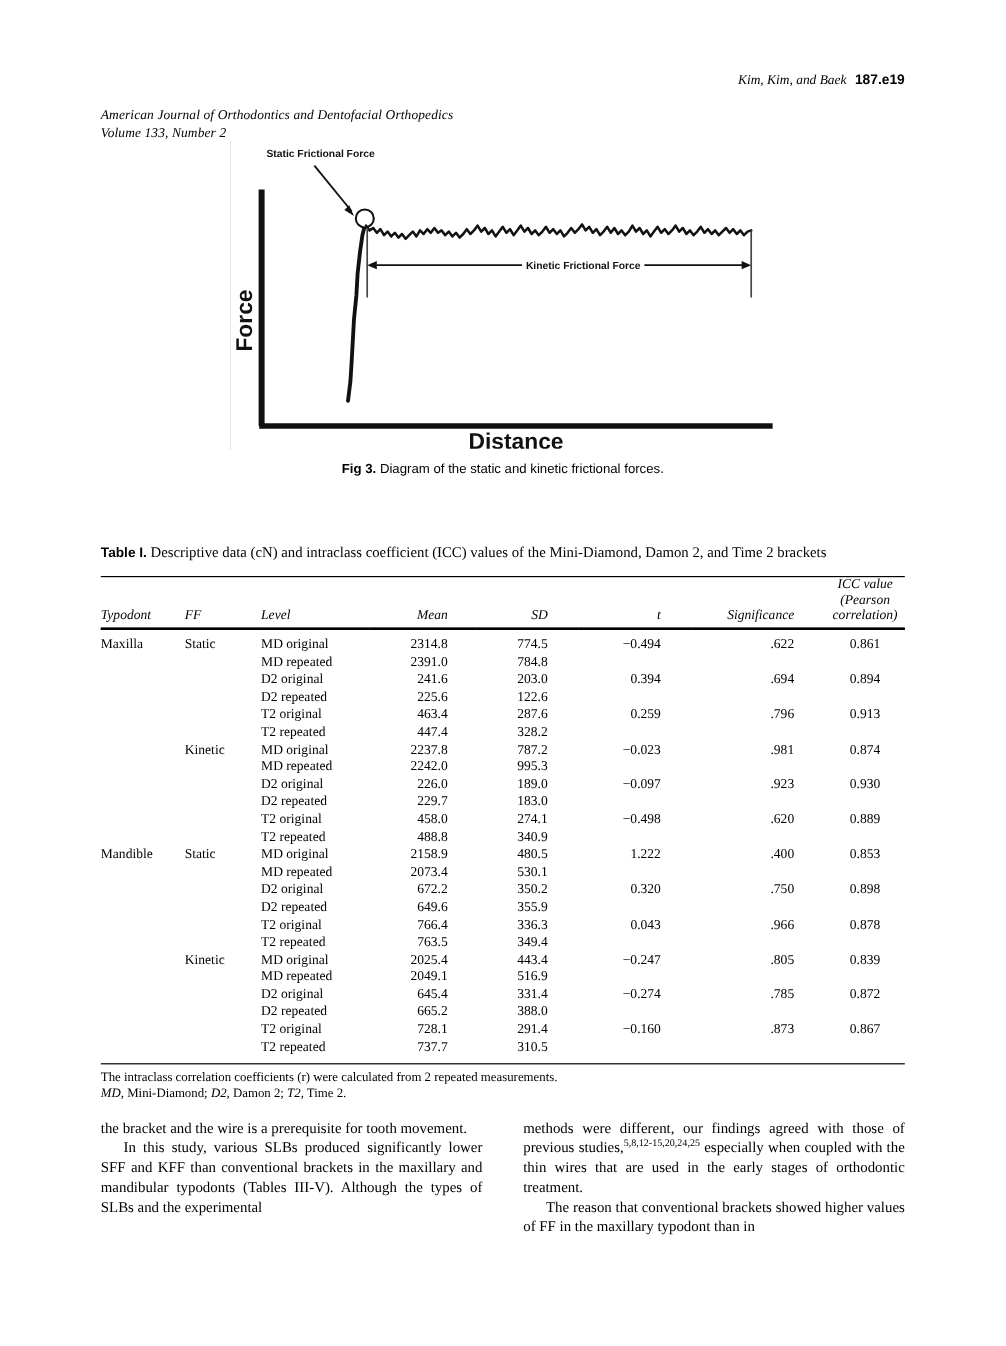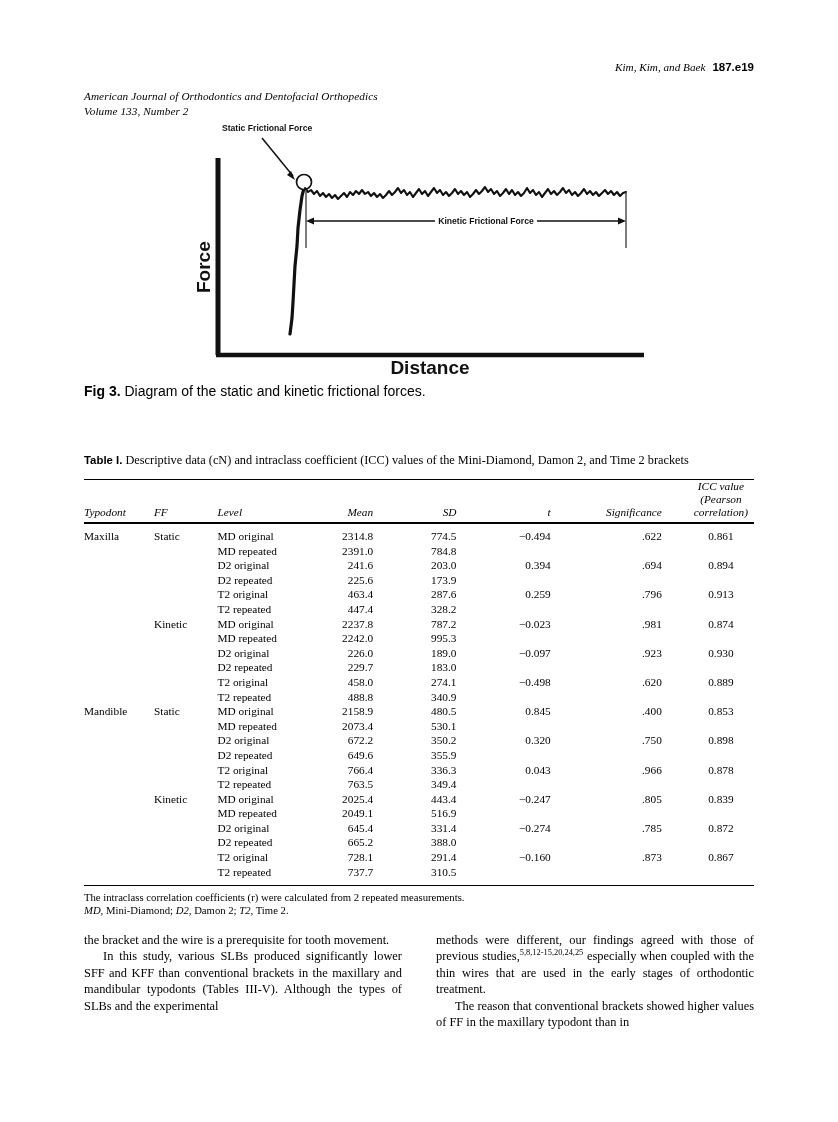--- a/index.html
+++ b/index.html
@@ -79,22 +79,23 @@
   .figure-svg {
     position: absolute;
     left: 0;
     top: 0;
   }
   .fig-caption {
     position: absolute;
     left: 84px;
     top: 384px;
     width: 670px;
+    text-align: center;
     font-family: "Liberation Sans", sans-serif;
-    font-size: 14px;
+    font-size: 11px;
     line-height: 15px;
   }
   .fig-caption b { font-weight: bold; }
 
   
   .table-block {
     position: absolute;
     left: 84px;
     top: 440px;
     width: 670px;
@@ -304,21 +305,21 @@
             <td class="c-sd">203.0</td>
             <td class="c-t">0.394</td>
             <td class="c-sig">.694</td>
             <td class="c-icc">0.894</td>
           </tr>
           <tr>
             <td class="c-typodont"></td>
             <td class="c-ff"></td>
             <td class="c-level">D2 repeated</td>
             <td class="c-mean">225.6</td>
-            <td class="c-sd">173.9</td>
+            <td class="c-sd">122.6</td>
             <td class="c-t"></td>
             <td class="c-sig"></td>
             <td class="c-icc"></td>
           </tr>
           <tr>
             <td class="c-typodont"></td>
             <td class="c-ff"></td>
             <td class="c-level">T2 original</td>
             <td class="c-mean">463.4</td>
             <td class="c-sd">287.6</td>
@@ -395,21 +396,21 @@
             <td class="c-t"></td>
             <td class="c-sig"></td>
             <td class="c-icc"></td>
           </tr>
           <tr>
             <td class="c-typodont">Mandible</td>
             <td class="c-ff">Static</td>
             <td class="c-level">MD original</td>
             <td class="c-mean">2158.9</td>
             <td class="c-sd">480.5</td>
-            <td class="c-t">0.845</td>
+            <td class="c-t">1.222</td>
             <td class="c-sig">.400</td>
             <td class="c-icc">0.853</td>
           </tr>
           <tr>
             <td class="c-typodont"></td>
             <td class="c-ff"></td>
             <td class="c-level">MD repeated</td>
             <td class="c-mean">2073.4</td>
             <td class="c-sd">530.1</td>
             <td class="c-t"></td>

